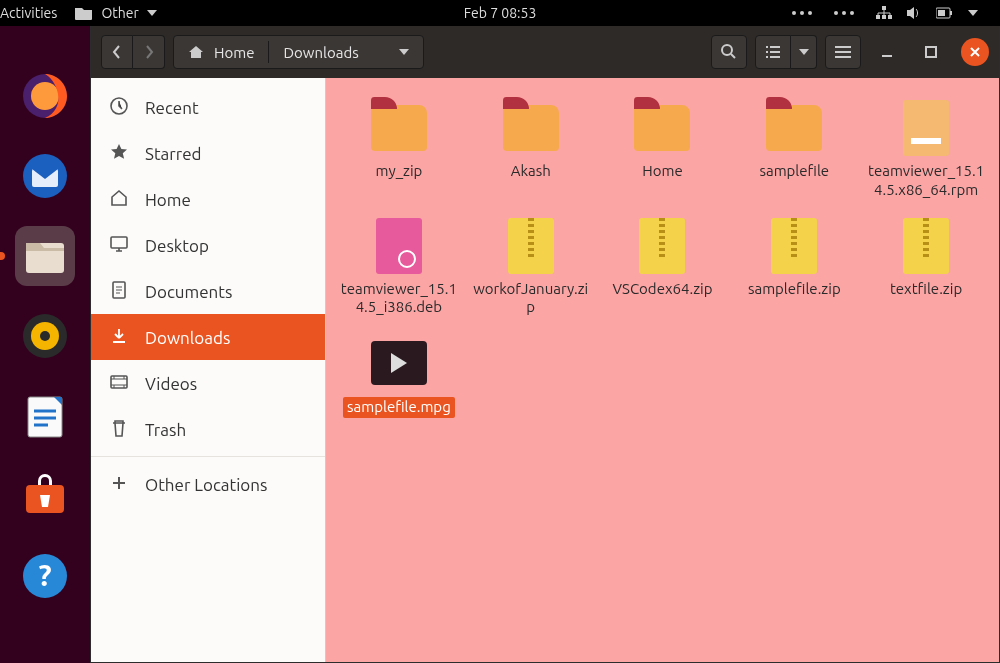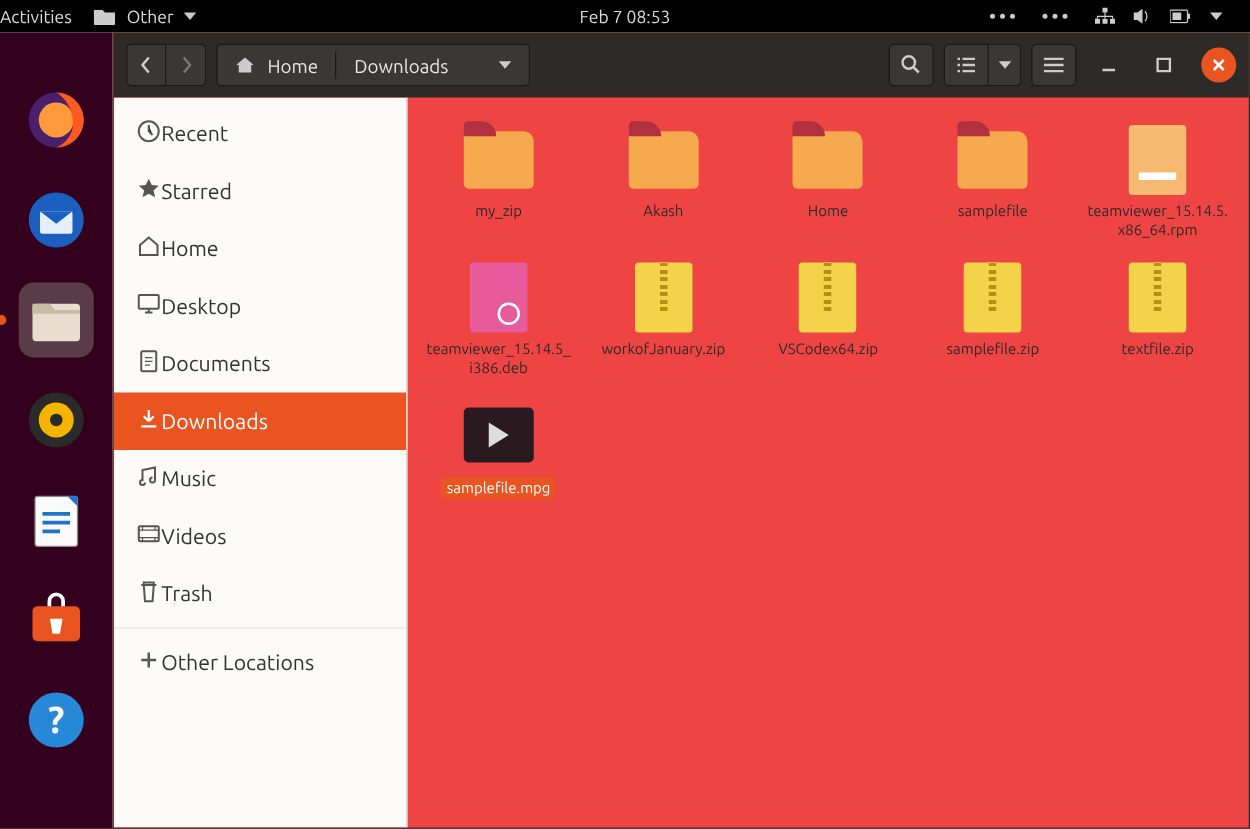--- a/index.html
+++ b/index.html
@@ -15,42 +15,42 @@
   .ell { display:flex; gap:4px; }
   .ell span{ width:4px;height:4px;border-radius:50%;background:#ccc; }
 
   
   .dock { position:absolute; left:0; top:26px; bottom:0; width:90px; background:linear-gradient(#33001d,#33001d); display:flex; flex-direction:column; align-items:center; padding-top:40px; gap:20px; }
   .dock .app { width:60px; height:60px; border-radius:12px; display:flex; align-items:center; justify-content:center; position:relative; }
   .dock .app.focused::before{ content:""; position:absolute; left:-18px; top:50%; width:8px;height:8px;border-radius:50%;background:#e95420; transform:translateY(-50%);}
   .dock .app.focused { background:#5a3c49; }
 
   
-  .fm { position:absolute; left:90px; top:26px; right:0; bottom:0; background:#ef4444; display:flex; flex-direction:column; border:1px solid #2c2c2c; border-top:none;}
+  .fm { position:absolute; left:90px; top:26px; right:0; bottom:0; background:#fca5a5; display:flex; flex-direction:column; border:1px solid #2c2c2c; border-top:none;}
   .fm-titlebar{ height:52px; background:#2d2a28; display:flex; align-items:center; padding:0 10px; gap:8px; color:#e6e6e6; }
   .navbtn{ width:32px;height:34px;border:1px solid #1a1a1a;background:#3b3734;border-radius:4px;display:flex;align-items:center;justify-content:center;color:#ccc; }
   .navgroup{ display:flex; }
   .navgroup .navbtn:first-child{border-top-right-radius:0;border-bottom-right-radius:0;}
   .navgroup .navbtn:last-child{border-top-left-radius:0;border-bottom-left-radius:0;border-left:none;}
   .crumb{ height:34px;border:1px solid #1a1a1a;background:#3b3734;border-radius:4px;display:flex;align-items:center;padding:0 14px;gap:10px;font-size:15px;}
   .crumb .sep{ width:1px;height:22px;background:#1a1a1a;margin:0 4px;}
   .tb-spacer{flex:1;}
   .tb-icon{ width:36px;height:34px;border:1px solid #1a1a1a;background:#3b3734;border-radius:4px;display:flex;align-items:center;justify-content:center;color:#ddd;}
   .btn-close{ width:28px;height:28px;border-radius:50%;background:#e95420;display:flex;align-items:center;justify-content:center;color:#fff;margin-left:4px; }
 
   .fm-body{ flex:1; display:flex; overflow:hidden;}
   .sidebar{ width:235px; border-right:1px solid #ccc; background:#fcfbfa; padding-top:6px; overflow:auto;}
-  .side-item{ height:46px; display:flex; align-items:center; padding:0 18px; font-size:17px; color:#333;}
+  .side-item{ height:46px; display:flex; align-items:center; gap:16px; padding:0 18px; font-size:17px; color:#333;}
   .side-item.active{ background:#e95420; color:#fff;}
   .side-item svg{ flex:none; }
   .side-sep{ height:1px;background:#e6e3df;margin:4px 0;}
 
   .content{ flex:1; padding:18px 10px; overflow:auto;}
   .grid{ display:grid; grid-template-columns:repeat(5,1fr); gap:10px 6px;}
-  .file{ display:flex; flex-direction:column; align-items:center; text-align:center; font-size:12px; color:#2a2a2a; padding:4px; border-radius:4px;}
+  .file{ display:flex; flex-direction:column; align-items:center; text-align:center; font-size:15px; color:#2a2a2a; padding:4px; border-radius:4px;}
   .file .thumb{ width:64px;height:56px; margin-bottom:6px; display:flex;align-items:center;justify-content:center;}
   .file .label{ max-width:120px; line-height:1.25; word-break:break-word;}
   .file.selected .label{ background:#e95420;color:#fff;padding:1px 4px;border-radius:2px;}
 
   
   .folder{ width:56px;height:46px;background:#f7a94d;border-radius:4px 8px 4px 4px; position:relative;}
   .folder::before{content:"";position:absolute;left:0;top:-8px;width:26px;height:12px;background:#b23140;border-radius:4px 14px 0 0;}
   .zip{ width:46px;height:56px;background:#f4d34a;border-radius:3px;position:relative;}
   .zip::after{content:"";position:absolute;left:20px;top:0;width:6px;height:40px;background:repeating-linear-gradient(#b88f16 0 3px,#f4d34a 3px 6px);}
   .rpm{ width:46px;height:56px;background:#f5b971;border-radius:3px;position:relative;}
@@ -260,26 +260,20 @@
           <span>Documents</span>
         </div>
         <div class="side-item active">
           <span style="color: rgb(255, 255, 255);"><svg width="20" height="20">
               <path stroke="currentColor" stroke-width="1.8" fill="none" d="M10 3v9m0 0l-4-4m4 4l4-4M4 16h12"></path>
             </svg></span>
           <span>Downloads</span>
         </div>
         <div class="side-item">
           <span style="color: rgb(85, 85, 85);"><svg width="20" height="20">
-              <path fill="none" stroke="#555" stroke-width="1.6" d="M7 15a2 2 0 1 1-2-2V5l10-2v10a2 2 0 1 1-2-2"></path>
-            </svg></span>
-          <span>Music</span>
-        </div>
-        <div class="side-item">
-          <span style="color: rgb(85, 85, 85);"><svg width="20" height="20">
               <rect x="2" y="4" width="16" height="12" rx="1" fill="none" stroke="#555" stroke-width="1.6"></rect>
               <path stroke="#555" d="M2 7h16M2 13h16M5 4v3M5 13v3M15 4v3M15 13v3"></path>
             </svg></span>
           <span>Videos</span>
         </div>
         <div class="side-item">
           <span style="color: rgb(85, 85, 85);"><svg width="20" height="20">
               <path fill="none" stroke="#555" stroke-width="1.6" d="M4 5h12M6 5V3h8v2M6 5l1 13h6l1-13"></path>
             </svg></span>
           <span>Trash</span>

